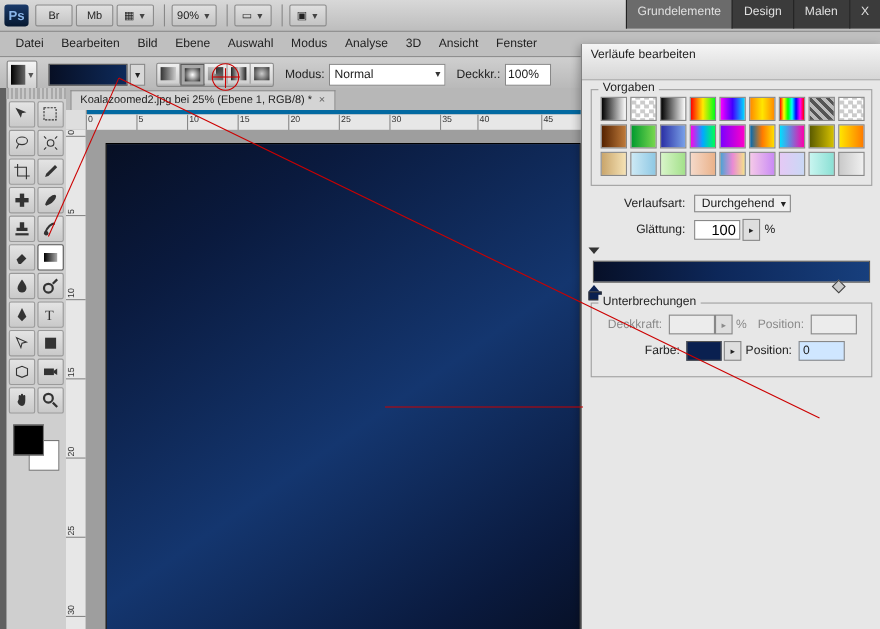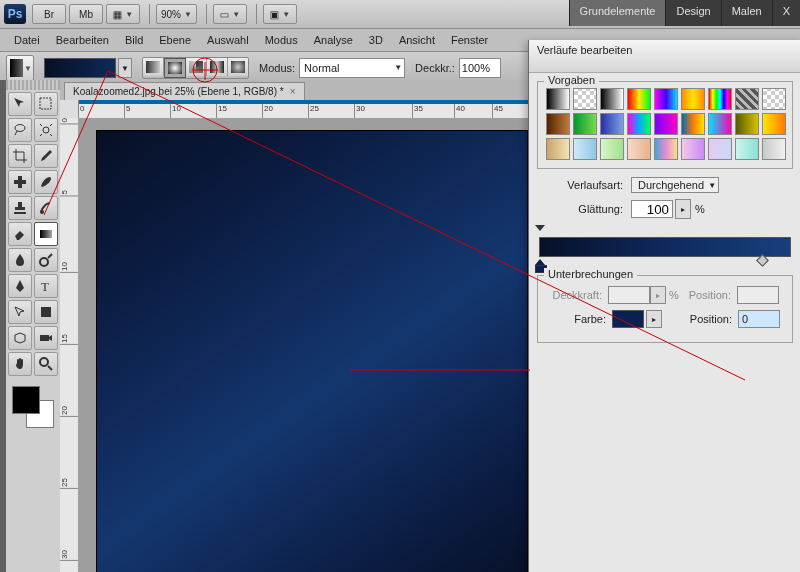--- a/index.html
+++ b/index.html
@@ -312,22 +312,22 @@
       </div>
       <div class="ruler-corner"></div>
       <div class="ruler-h" id="rulerh">
           <div class="tick" style="left: 0px;">0</div>
           <div class="tick" style="left: 46px;">5</div>
           <div class="tick" style="left: 92px;">10</div>
           <div class="tick" style="left: 138px;">15</div>
           <div class="tick" style="left: 184px;">20</div>
           <div class="tick" style="left: 230px;">25</div>
           <div class="tick" style="left: 276px;">30</div>
-          <div class="tick" style="left: 334px;">35</div>
-          <div class="tick" style="left: 376px;">40</div>
+          <div class="tick" style="left: 322px;">35</div>
+          <div class="tick" style="left: 356px;">40</div>
           <div class="tick" style="left: 414px;">45</div>
           <div class="tick" style="left: 460px;">50</div>
         </div>
       <div class="ruler-v" id="rulerv">
           <div class="tick" style="top: 0px;">0</div>
           <div class="tick" style="top: 72px;">5</div>
           <div class="tick" style="top: 144px;">10</div>
           <div class="tick" style="top: 216px;">15</div>
           <div class="tick" style="top: 288px;">20</div>
           <div class="tick" style="top: 360px;">25</div>
@@ -405,21 +405,21 @@
     <div class="fieldset">
       <span class="legend">Unterbrechungen</span>
       <div class="row disabled" style="margin:4px 0">
         <span style="width:56px;text-align:right;margin-right:6px">Deckkraft:</span>
         <div class="pinput" style="background:#ececec"></div>
         <div class="step-btn">▸</div>
         <span style="margin:0 10px 0 3px">%</span>
         <span style="margin-right:6px">Position:</span>
         <div class="pinput" style="background:#ececec"></div>
       </div>
-      <div class="row" style="margin:6px 4px">
+      <div class="row" style="margin:6px 16px">
         <span style="width:56px;text-align:right;margin-right:6px">Farbe:</span>
         <div class="color-sw"></div>
         <div class="step-btn">▸</div>
         <span style="flex:1"></span>
         <span style="margin-right:6px">Position:</span>
         <div class="pinput hl">
             <span>0</span>
           </div>
       </div>
     </div>

